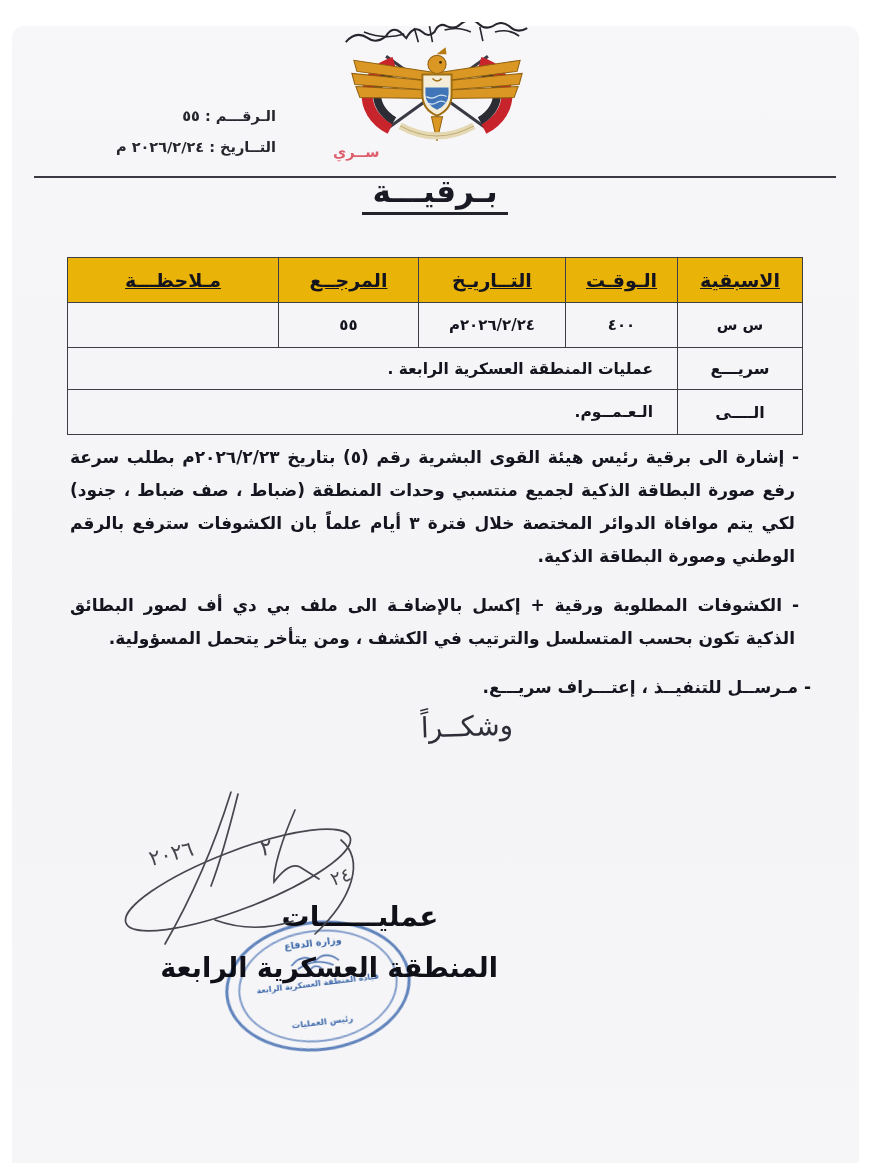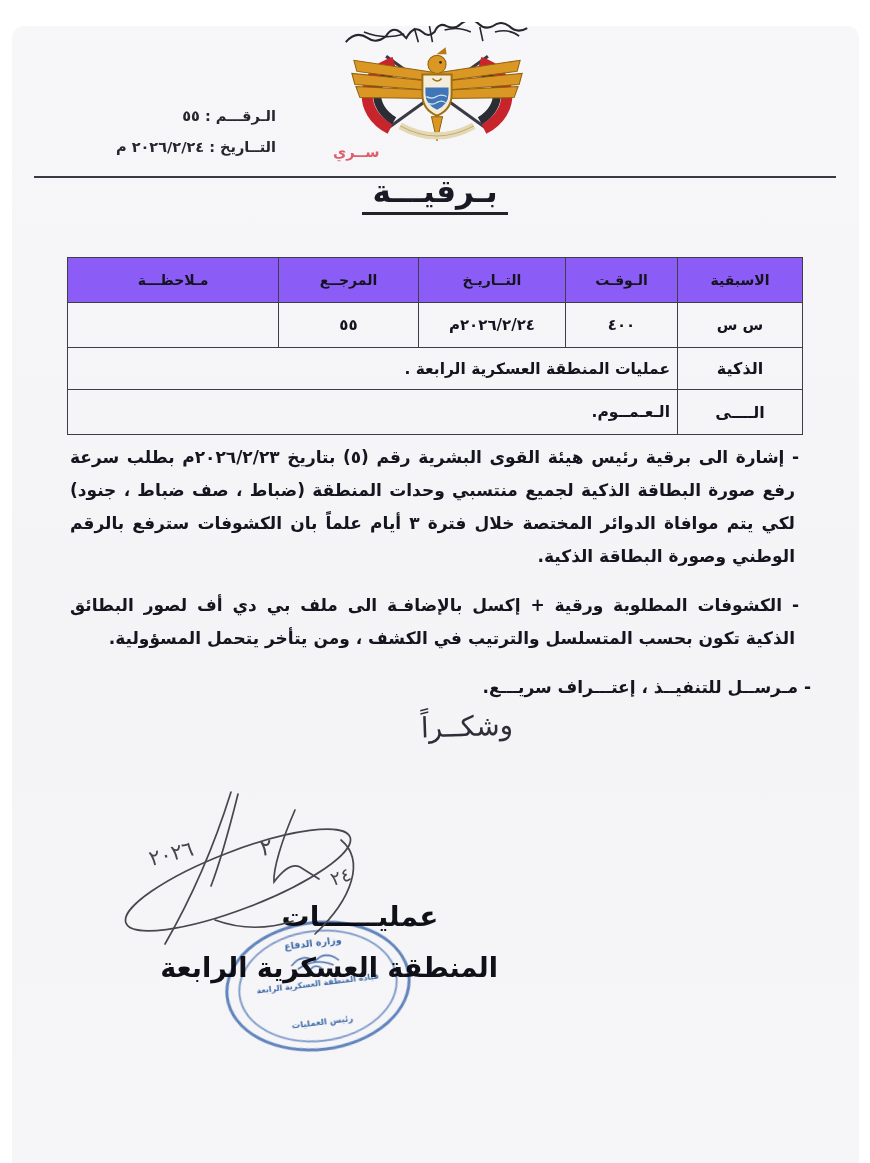--- a/index.html
+++ b/index.html
@@ -24,26 +24,26 @@
     font-size:14.5px;font-weight:bold;color:#26262f;line-height:31px;z-index:2;}
   .rule{position:absolute;top:176px;left:34px;width:802px;height:2.4px;background:#3a3a42;z-index:2;}
   
   .title-wrap{position:absolute;top:173px;left:0;width:870px;text-align:center;z-index:2;}
   .title{display:inline-block;direction:rtl;font-size:31px;font-weight:bold;color:#1a1a24;
     border-bottom:3px solid #23232c;padding:0 10px 3px;letter-spacing:1px;}
   
   .tg-table{position:absolute;top:257px;left:67px;width:736px;border-collapse:collapse;
     table-layout:fixed;direction:rtl;font-weight:bold;color:#14141e;z-index:2;}
   .tg-table th,.tg-table td{border:1.7px solid #3e3e47;text-align:center;vertical-align:middle;padding:0;}
-  .tg-table thead th{background:#8b5cf6;height:44px;font-size:14px;}
+  .tg-table thead th{background:#eab308;height:44px;font-size:19px;text-decoration:underline;}
   .tg-table .vals td{height:44px;font-size:15px;}
   .tg-table .fr td{height:41px;font-size:15.5px;}
   .tg-table .to td{height:44px;font-size:15.5px;}
   .tg-table td.lbl{font-size:16px;}
-  .tg-table td.val{text-align:right;padding-right:7px;}
+  .tg-table td.val{text-align:right;padding-right:24px;}
   
   .body-text{position:absolute;top:441px;left:58px;width:753px;direction:rtl;
     text-align:justify;text-align-last:right;font-size:17px;font-weight:bold;
     line-height:33px;color:#15151f;z-index:2;}
   .body-text p{margin:0 12px 16px;padding-right:4px;text-indent:-4px;}
   .body-text p:last-child{margin:0;}
   .thanks{position:absolute;top:710px;left:382px;width:170px;text-align:center;direction:rtl;
     font-size:28px;font-weight:400;color:#2e2e38;transform:rotate(-2deg);z-index:2;}
   
   .sig{position:absolute;top:782px;left:103px;width:304px;height:182px;z-index:6;}
@@ -133,21 +133,21 @@
     </thead>
     <tbody>
       <tr class="vals">
         <td>س س</td>
         <td>٤٠٠</td>
         <td>٢٠٢٦/٢/٢٤م</td>
         <td>٥٥</td>
         <td></td>
       </tr>
       <tr class="fr">
-        <td class="lbl">الذكية</td>
+        <td class="lbl">سريـــع</td>
         <td class="val" colspan="4">عمليات المنطقة العسكرية الرابعة .</td>
       </tr>
       <tr class="to">
         <td class="lbl">الــــى</td>
         <td class="val" colspan="4">الـعـمــوم.</td>
       </tr>
     </tbody>
   </table>
 
   <div class="body-text">

